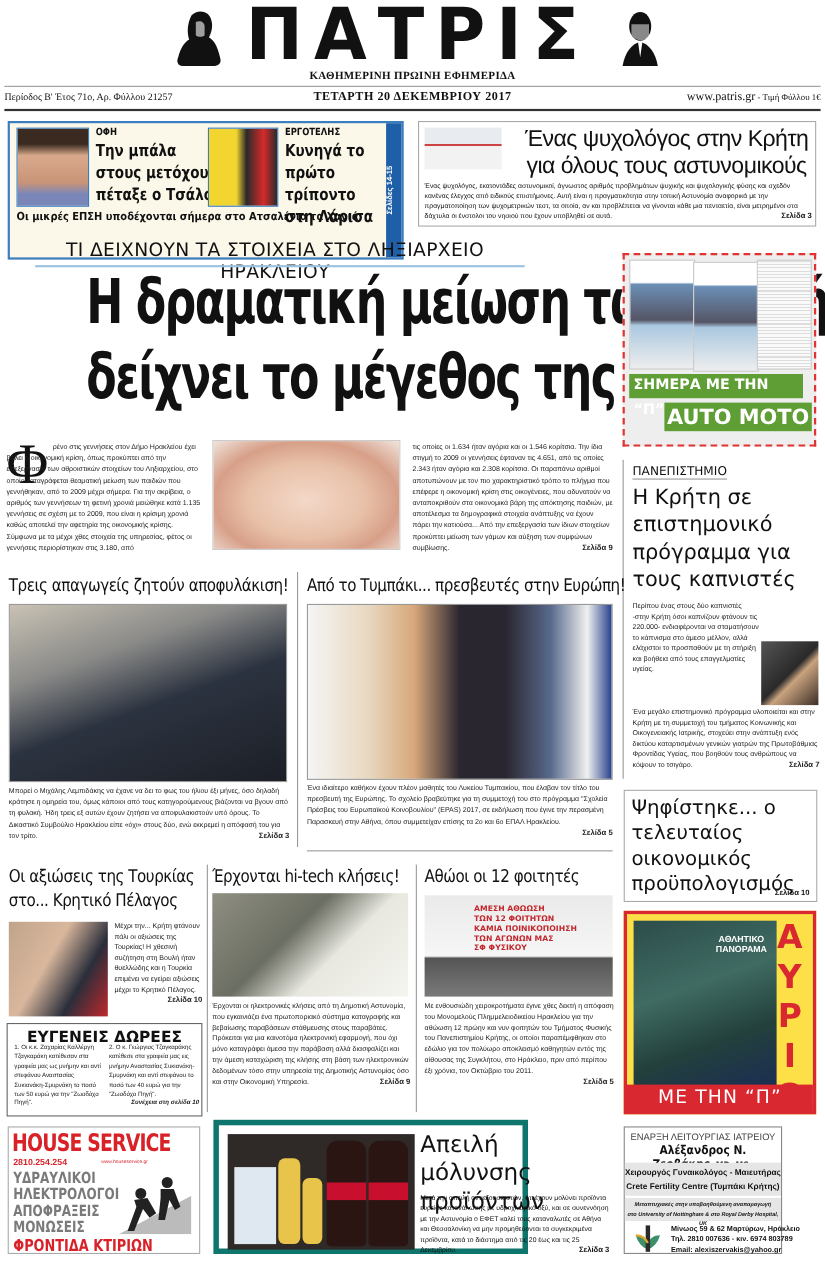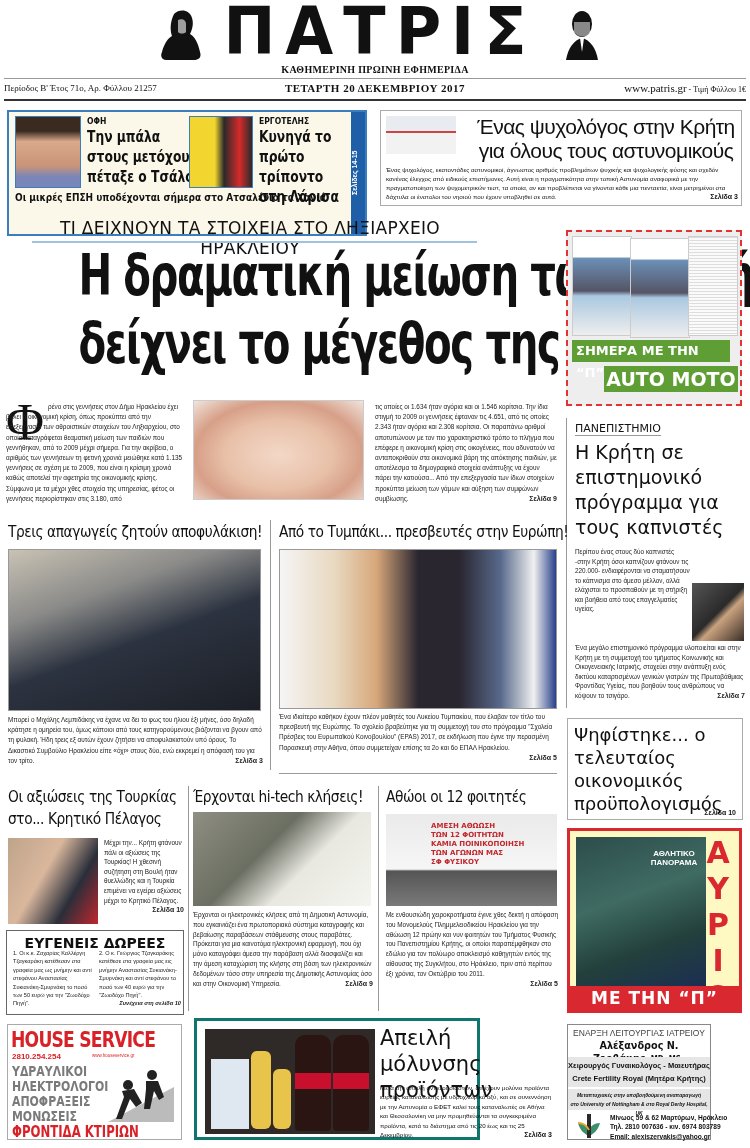--- a/index.html
+++ b/index.html
@@ -58,32 +58,32 @@
 .budget h3{position:absolute;left:6px;top:4px;width:168px;font-weight:normal;font-family:"DejaVu Sans",sans-serif;font-size:18px;line-height:23px}
 .budget .pg2{position:absolute;right:6px;bottom:3px;font-size:7px;font-weight:bold}
 
 .photo-turk{left:8px;top:838px;width:90px;height:86px;background:linear-gradient(120deg,#bfa48a 0,#d9b79d 40%,#2a2e3a 70%,#c0272d 100%)}
 .donations{left:6px;top:930px;width:178px;height:85px;border:1px solid #666}
 .donations h4{text-align:center;font-size:14px;font-weight:bold;margin-top:4px;font-family:"DejaVu Sans",sans-serif}
 .photo-hitech{left:193px;top:812px;width:178px;height:94px;background:linear-gradient(135deg,#8f8f82 0,#6b6e62 40%,#e8e8e0 62%,#f5f5f0 100%)}
 .photo-students{left:386px;top:814px;width:171px;height:92px;background:linear-gradient(180deg,#eaeaea 0,#f6f6f6 60%,#555 62%,#7a7a7a 100%)}
 .banner-txt{position:absolute;left:45px;top:8px;font-size:7px;color:#c1272d;font-weight:bold;line-height:9px;font-family:"DejaVu Sans",sans-serif}
 
-.ayrio{left:567px;top:828px;width:175px;height:185px;border:3px solid #d9282f;background:#fef9c3}
+.ayrio{left:567px;top:828px;width:175px;height:185px;border:3px solid #d9282f;background:#fde047}
 .ayrio .mag{position:absolute;left:6px;top:6px;width:130px;height:150px;background:linear-gradient(160deg,#2d4d4a 0,#3f6b63 40%,#23403c 70%,#1b2e53 100%)}
 .ayrio .letters{position:absolute;right:6px;top:4px;width:30px;color:#d9282f;font-weight:bold;font-size:30px;line-height:36px;text-align:center;font-family:"DejaVu Sans",sans-serif}
-.ayrio .bar{position:absolute;left:0;bottom:0;width:100%;height:24px;background:#d9282f;color:#fff;font-weight:bold;font-size:17px;text-align:center;line-height:24px;letter-spacing:1px;font-family:"DejaVu Sans",sans-serif}
+.ayrio .bar{position:absolute;left:0;bottom:0;width:100%;height:24px;background:#d9282f;color:#fff;font-weight:normal;font-size:17px;text-align:center;line-height:24px;letter-spacing:1px;font-family:"DejaVu Sans",sans-serif}
 
 .house{left:7px;top:1024px;width:175px;height:116px;border:1px solid #aaa;background:#fff}
 .house .t1{position:absolute;left:3px;top:2px;color:#d92128;font-weight:bold;font-family:"DejaVu Sans",sans-serif;font-size:22px;transform:scaleX(.78);transform-origin:left;white-space:nowrap;letter-spacing:-1px}
 .house .ph{position:absolute;left:4px;top:27px;color:#d92128;font-weight:bold;font-size:8px}
 .house .url{position:absolute;left:84px;top:28px;color:#d92128;font-size:4.5px}
 .house .svc{position:absolute;left:4px;color:#7a7a7a;font-weight:bold;font-family:"DejaVu Sans",sans-serif;font-size:14px;transform:scaleX(.78);transform-origin:left;white-space:nowrap}
 .house .red{position:absolute;left:4px;top:98px;color:#d92128;font-weight:bold;font-family:"DejaVu Sans",sans-serif;font-size:15px;transform:scaleX(.78);transform-origin:left;white-space:nowrap}
-.contam{left:194px;top:1018px;width:286px;height:122px;border:3px solid #0f766e}
+.contam{left:194px;top:1018px;width:286px;height:122px;border:5px solid #0f766e}
 .contam .img{position:absolute;left:8px;top:8px;width:170px;height:105px;background:#2f2a28}
 .contam h3{position:absolute;left:183px;top:4px;font-weight:normal;font-family:"DejaVu Sans",sans-serif;font-size:21px;line-height:26px}
 .contam p{position:absolute;left:183px;top:62px;width:172px;font-size:6.2px;line-height:9.4px}
 .doctor{left:567px;top:1024px;width:144px;height:116px;border:1px solid #888}
 .doctor .d1{position:absolute;left:0;top:3px;width:100%;text-align:center;font-size:8.5px;color:#444}
 .doctor .d2{position:absolute;left:0;top:14px;width:100%;text-align:center;font-size:11px;font-weight:bold;font-family:"DejaVu Sans",sans-serif;transform:scaleX(.88)}
 .doctor .d3{position:absolute;left:0;top:32px;width:100%;height:30px;background:#e6e6e6;text-align:center;font-size:7.5px;font-weight:bold;line-height:13px;padding-top:2px}
 .doctor .d4{position:absolute;left:0;top:64px;width:100%;height:21px;background:#e6e6e6;text-align:center;font-size:5px;font-style:italic;font-weight:bold;line-height:9px;padding-top:2px}
 .doctor .logo{position:absolute;left:8px;top:88px;width:26px;height:26px}
 .doctor .addr{position:absolute;left:42px;top:88px;font-size:6.6px;font-weight:bold;line-height:9.4px;white-space:nowrap}
@@ -259,21 +259,21 @@
   </div>
   <h3><span>Απειλή μόλυνσης</span><br><span>προϊόντων</span></h3>
   <p><span>Μετά την απειλή αντιεξουσιαστών, ότι έχουν μολύνει προϊόντα ευρείας κατανάλωσης με υδροχλωρικό οξύ, και σε συνεννόηση με την Αστυνομία ο ΕΦΕΤ καλεί τους καταναλωτές σε Αθήνα και Θεσσαλονίκη να μην προμηθεύονται τα συγκεκριμένα προϊόντα, κατά το διάστημα από τις 20 έως και τις 25 Δεκεμβρίου.</span> <span class="pg">Σελίδα 3</span></p>
 </div>
 
 <div class="abs doctor">
   <div class="d1">ΕΝΑΡΞΗ ΛΕΙΤΟΥΡΓΙΑΣ ΙΑΤΡΕΙΟΥ</div>
   <div class="d2"><span>Αλέξανδρος Ν. Ζερβάκης</span><small style="font-size:8px">, MD, MSc</small></div>
   <div class="d3">
       <div>Χειρουργός Γυναικολόγος - Μαιευτήρας</div>
-      <div>Crete Fertility Royal (Μητέρα Κρήτης)</div>
+      <div>Crete Fertility Centre (Τυμπάκι Κρήτης)</div>
     </div>
   <div class="d4">
       <div>Μεταπτυχιακές στην υποβοηθούμενη αναπαραγωγή</div>
       <div>στο University of Nottingham &amp; στο Royal Derby Hospital, UK</div>
     </div>
   <div class="logo">
     <svg viewBox="0 0 26 26" width="26" height="26">
         <path d="M2 10c6 0 9 3 11 7 2-4 5-7 11-7-2 7-6 11-11 13C8 21 4 17 2 10z" fill="#3b8f6a"></path>
         <rect x="11" y="1" width="4" height="24" fill="#2a2a2a"></rect>
         <path d="M2 10c6 0 9 3 11 7" stroke="#e0a82e" stroke-width="2" fill="none"></path>

